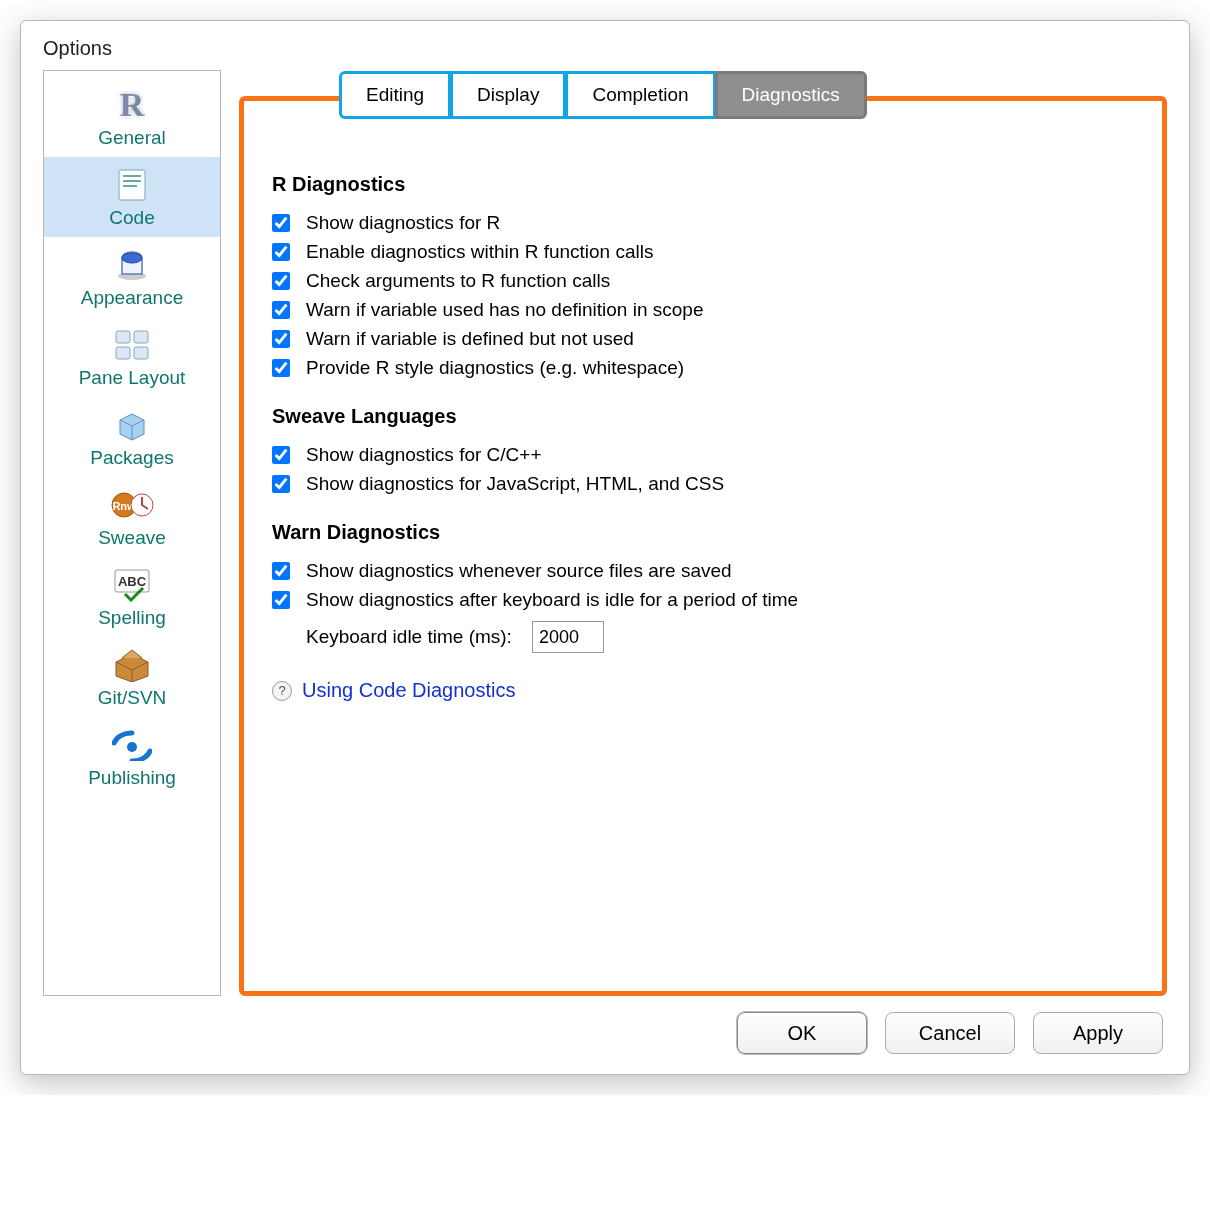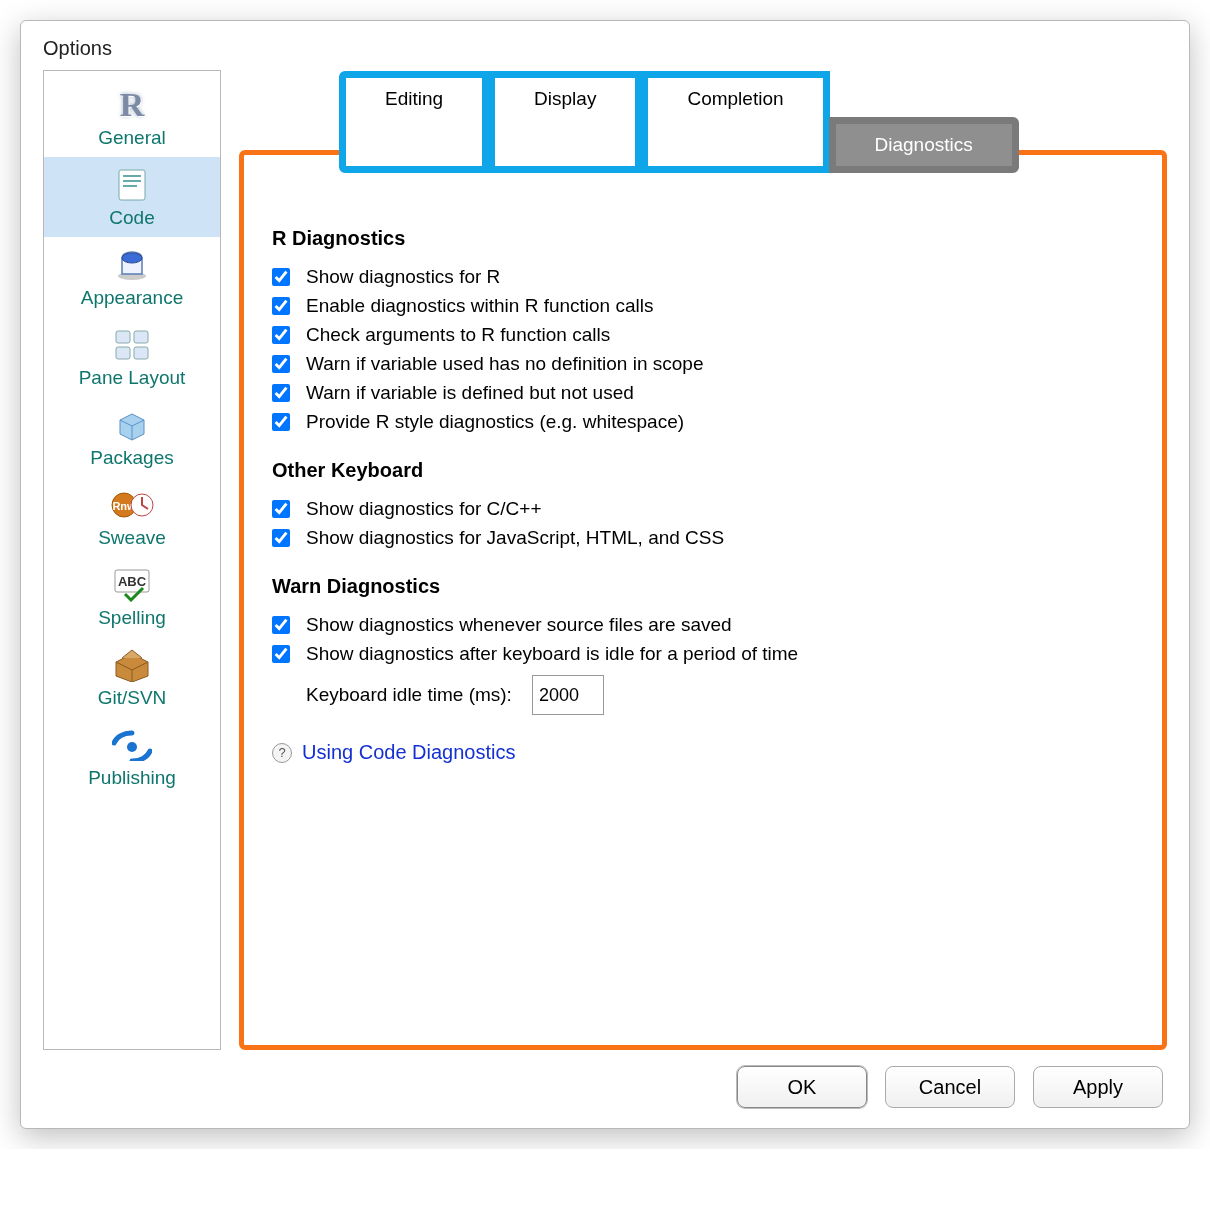--- a/index.html
+++ b/index.html
@@ -49,31 +49,31 @@
 }
 .side-label { font-size: 19px; color: #0f766e; margin-top: 2px; }
 .main-panel { flex: 1; position: relative; }
 .tabs {
   display: flex;
   position: relative;
   z-index: 2;
   margin-left: 100px;
 }
 .tab {
-  border: 7px solid #0ea5e9;
+  border: 3px solid #0ea5e9;
   background: #fff;
-  padding: 10px 39px;
+  padding: 10px 24px;
   font-size: 19px;
   margin-left: -1px;
   cursor: pointer;
   position: relative;
   top: 1px;
 }
 .tab:first-child { border-top-left-radius: 6px; border-bottom-left-radius: 6px; margin-left: 0; }
-.tab:last-child { border-top-right-radius: 6px; border-bottom-right-radius: 6px; margin-top: 46px; }
+.tab:last-child { border-top-right-radius: 6px; border-bottom-right-radius: 6px; }
 .tab.selected {
   background: #8f8f8f;
   color: #fff;
   border-color: #7a7a7a;
 }
 .panel-body {
   border: 5px solid #f97316;
   border-radius: 6px;
   margin-top: -22px;
   padding: 58px 12px 28px 28px;
@@ -96,21 +96,21 @@
 }
 .indent-row {
   display: flex;
   align-items: center;
   gap: 20px;
   margin: 10px 0 0 34px;
   font-size: 19px;
 }
 .idle-input {
   width: 72px;
-  height: 40px;
+  height: 32px;
   border: 1px solid #999;
   font-size: 18px;
   padding: 2px 6px;
 }
 .help-row {
   display: flex;
   align-items: center;
   gap: 10px;
   margin-top: 26px;
 }
@@ -282,21 +282,21 @@
         </label>
         <label class="check-row">
           <input type="checkbox" checked="" style="">
           <span>Warn if variable is defined but not used</span>
         </label>
         <label class="check-row">
           <input type="checkbox" checked="" style="">
           <span>Provide R style diagnostics (e.g. whitespace)</span>
         </label>
 
-        <div class="section-title" style="margin-top:26px">Other Keyboard</div>
+        <div class="section-title" style="margin-top:26px">Sweave Languages</div>
         <label class="check-row">
           <input type="checkbox" checked="" style="">
           <span>Show diagnostics for C/C++</span>
         </label>
         <label class="check-row">
           <input type="checkbox" checked="" style="">
           <span>Show diagnostics for JavaScript, HTML, and CSS</span>
         </label>
 
         <div class="section-title" style="margin-top:26px">Warn Diagnostics</div>

